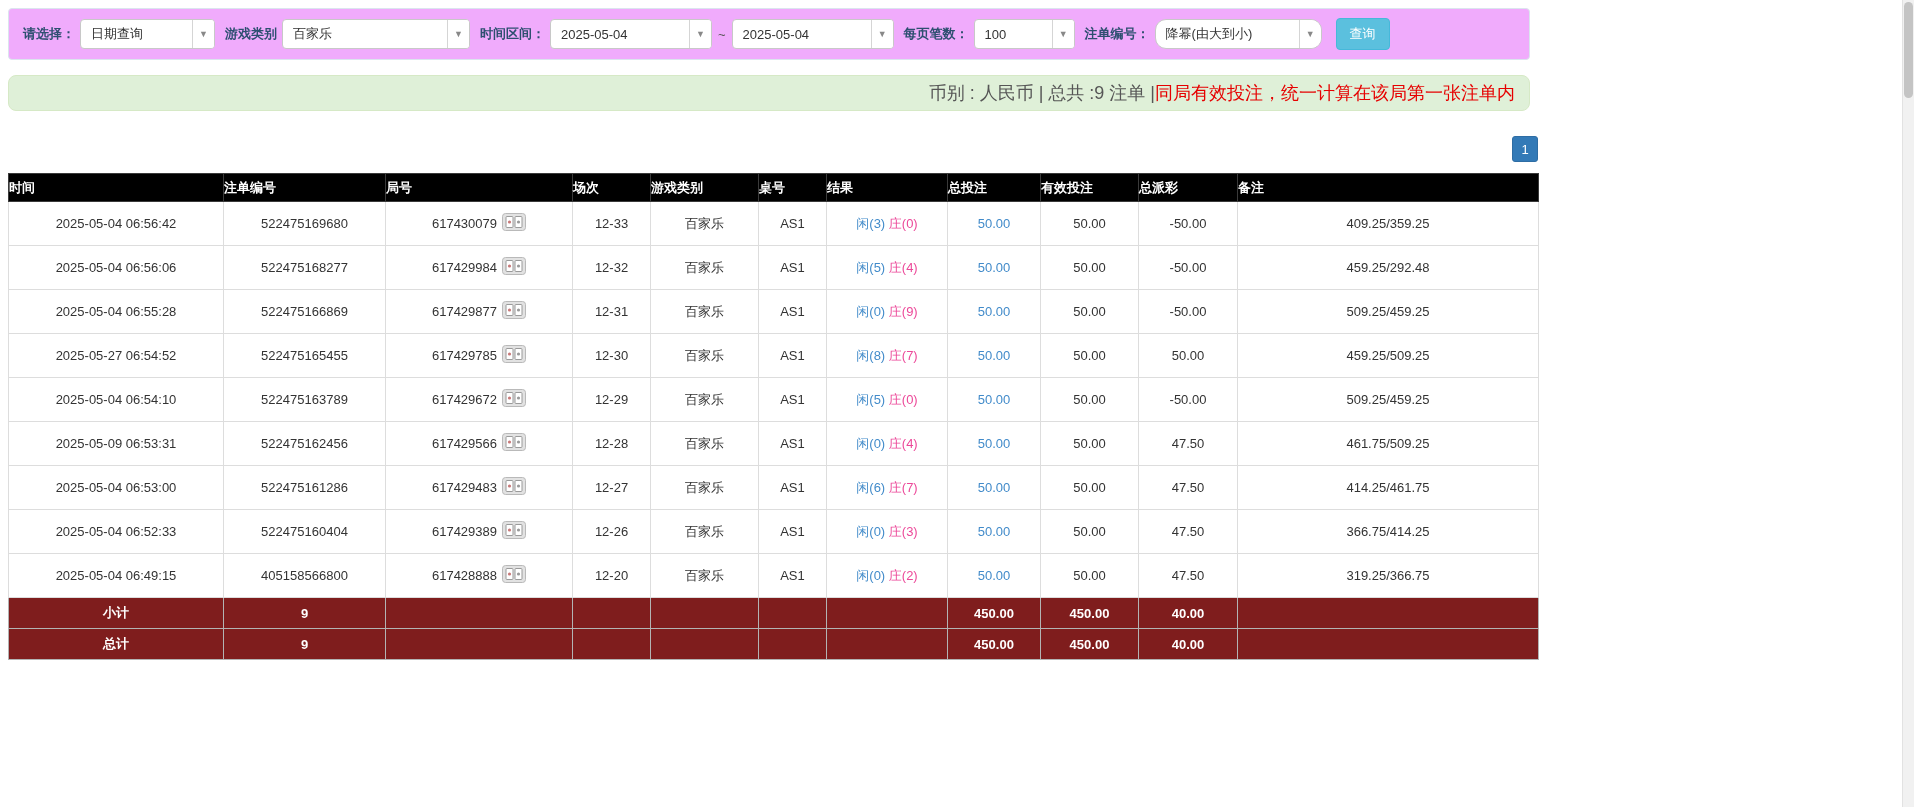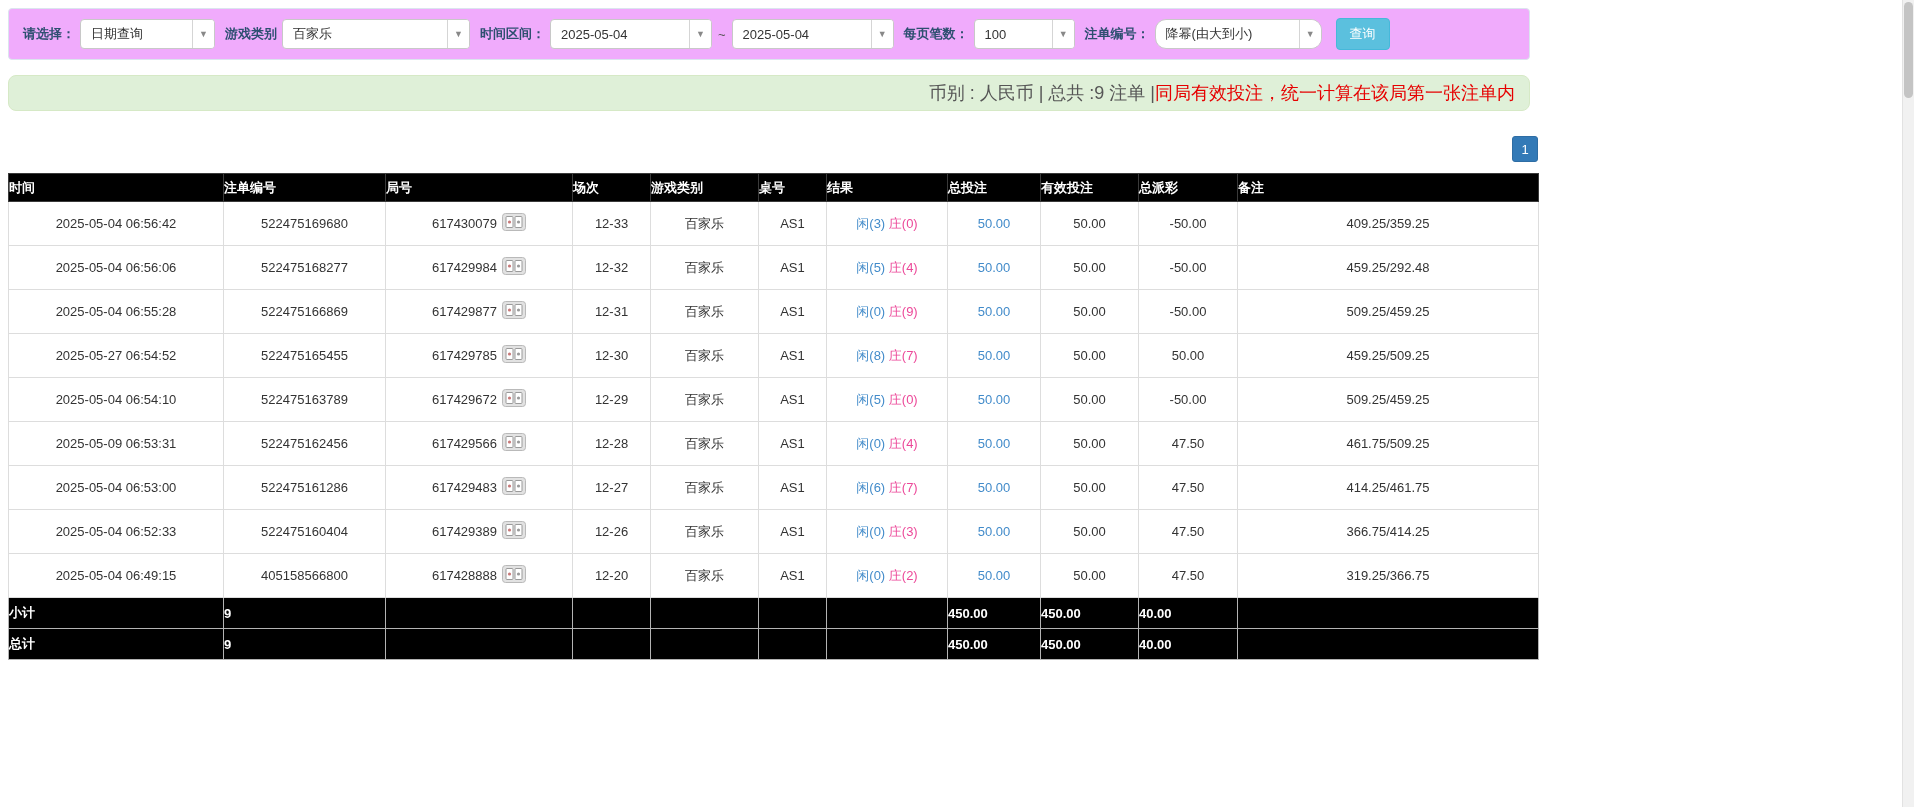--- a/index.html
+++ b/index.html
@@ -63,22 +63,22 @@
   table.records { width: 1530px; margin-top: 11px; border-collapse: collapse; table-layout: fixed; }
   .records thead th {
     background: #000; color: #fff; font-weight: bold; font-size: 13px;
     height: 28px; border: 1px solid #3a3a3a; text-align: left;
   }
   .records tbody td {
     background: #fff; border: 1px solid #ddd; height: 44px;
     text-align: center; font-size: 13px; color: #333; vertical-align: middle;
   }
   .records tfoot td {
-    background: #000000; border: 1px solid #b3b3b3; height: 31px;
-    text-align: left; font-size: 13px; color: #fff; font-weight: bold;
+    background: #7f1d1d; border: 1px solid #b3b3b3; height: 31px;
+    text-align: center; font-size: 13px; color: #fff; font-weight: bold;
   }
   .player { color: #428bca; }
   .banker { color: #ec4899; }
   .bet-link { color: #428bca; cursor: pointer; }
   td.neg { color: #e4393c; }
   .cards-icon { display: inline-block; vertical-align: middle; margin-left: 5px; cursor: pointer; }
   .round-num { vertical-align: middle; }
 
   
   .scrollbar-track {

